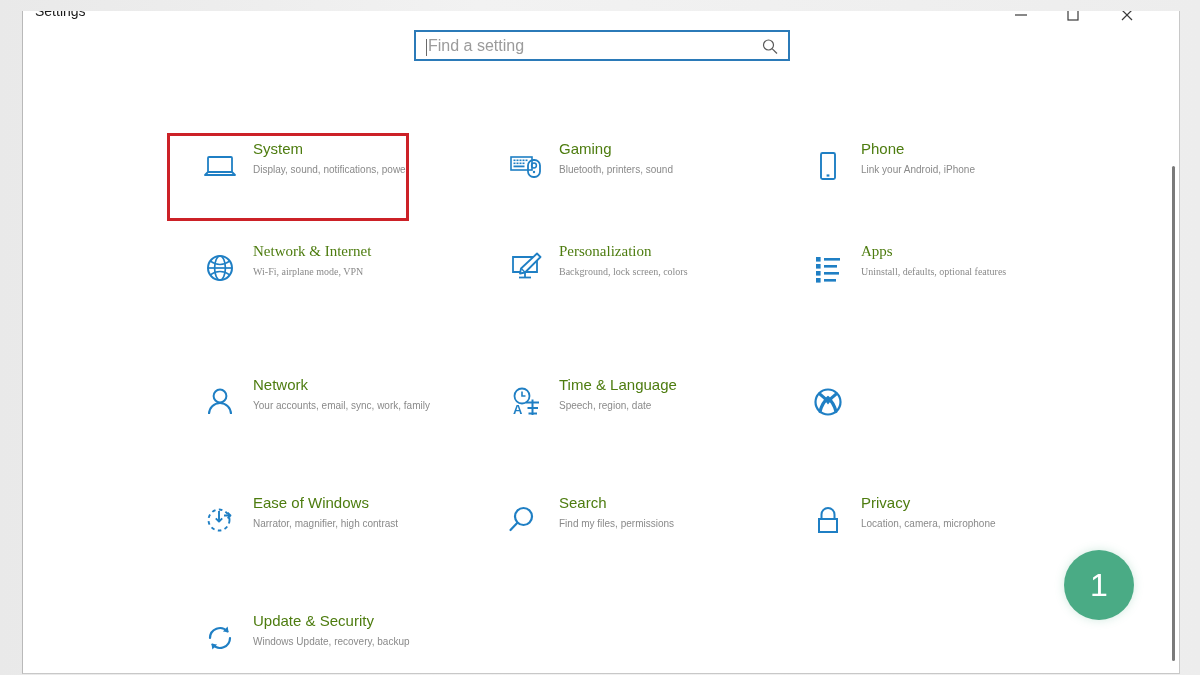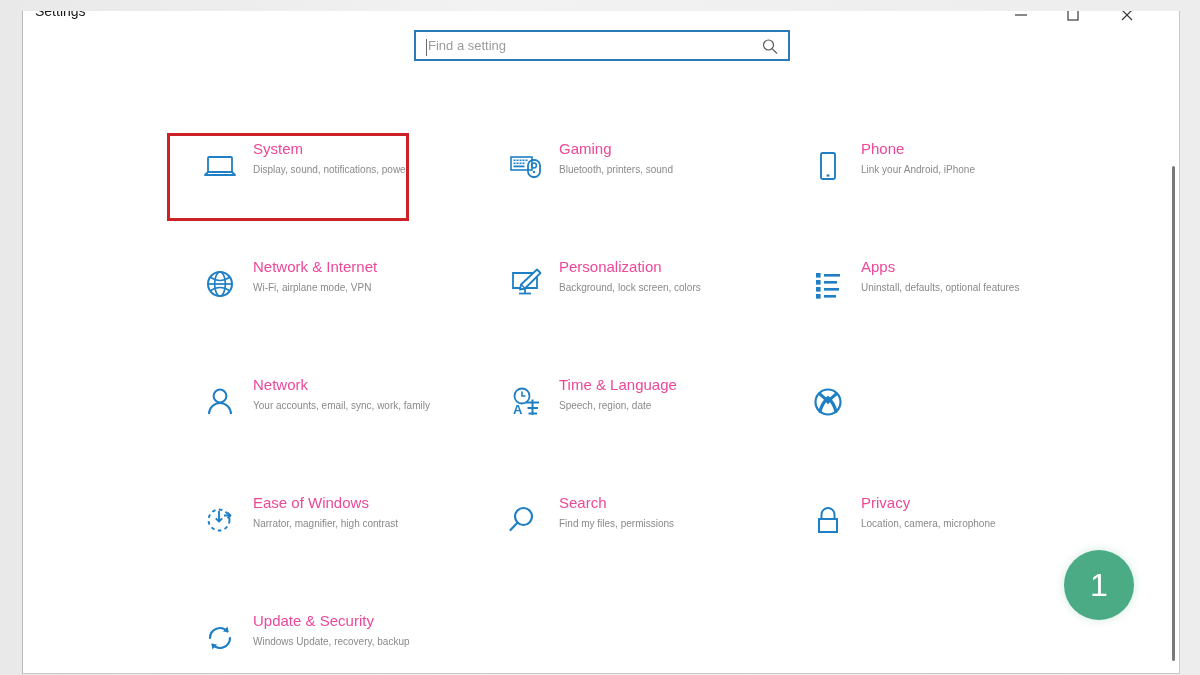--- a/index.html
+++ b/index.html
@@ -80,21 +80,21 @@
     position: absolute;
     left: 0; top: 0;
     width: 340px;
     height: 100%;
     border: 0;
     outline: none;
     background: transparent;
     padding-left: 12px;
     box-sizing: border-box;
     font-family: "Liberation Sans", sans-serif;
-    font-size: 13px;
+    font-size: 16px;
     color: #2b2b2b;
   }
   #search-input::placeholder { color: #9b9b9b; opacity: 1; }
   #caret {
     position: absolute;
     left: 10px;
     top: 7px;
     width: 1px;
     height: 17px;
     background: #6a6a6a;
@@ -133,37 +133,37 @@
     justify-content: center;
   }
   .cat .txt {
     position: absolute;
     left: 64px;
     top: 10px;
     width: 206px;
   }
   .cat .ttl {
     font-size: 15px;
-    color: #ec4899;
+    color: #4d7c0f;
     line-height: 20px;
     margin-bottom: 2px;
     white-space: nowrap;
   }
   .cat .sub {
     font-size: 10px;
     color: #8a8a8a;
     line-height: 18px;
   }
   
   .c0 { left: 166px; }
   .c1 { left: 472px; }
   .c2 { left: 774px; }
   
   .r0 { top: 18px;  }
-  .r1 { top: 136px; }
+  .r1 { top: 120px; font-family: Liberation Serif, serif; }
   .r2 { top: 254px; }
   .r3 { top: 372px; }
   .r4 { top: 490px; }
 
   
   .c2 .txt { width: 230px; }
 
   
   #highlight {
     position: absolute;

